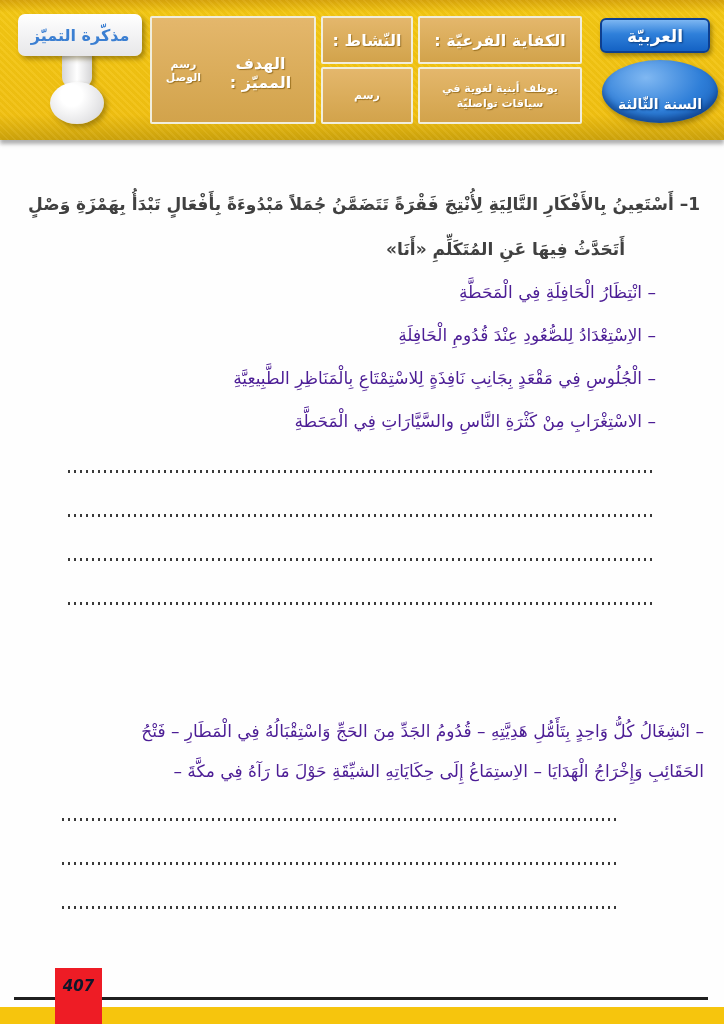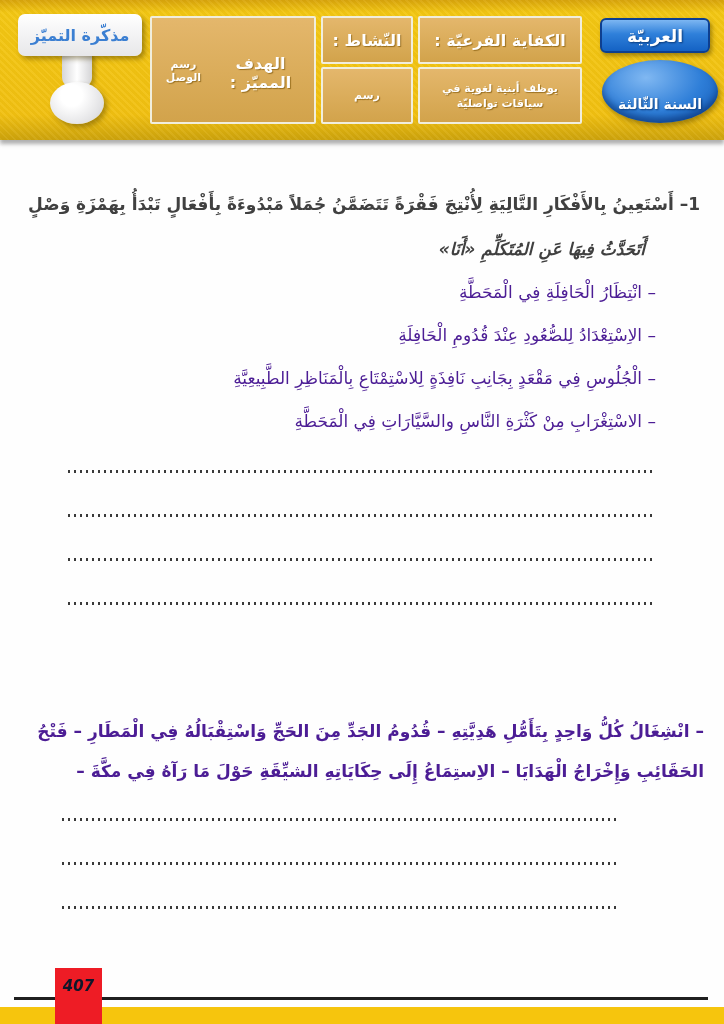--- a/index.html
+++ b/index.html
@@ -80,33 +80,33 @@
     display:flex;align-items:flex-end;justify-content:center;
     padding-bottom:11px;box-sizing:border-box;
     text-shadow:1px 1px 2px #0a3a7a;z-index:2;
   }
 
   
   .red-line{color:#404040;font-weight:bold;font-size:17px;line-height:30px;text-align:right;direction:rtl;}
   .black-line{color:#4c1d95;font-size:17px;line-height:30px;text-align:right;direction:rtl;}
 
   .ex1-t1{top:189px;right:24px;left:18px;}
-  .ex1-t2{top:234px;right:79px;left:18px;font-style:italic;}
+  .ex1-t2{top:234px;right:99px;left:18px;}
   .ex1-ideas{top:277px;right:68px;left:40px;}
   .ex1-ideas .idea{margin-bottom:13px;}
 
   .dots{height:3px;
     background-image:repeating-linear-gradient(to right,#3a3a3a 0 2px,transparent 2px 6px);}
   .dots-group-1{top:470px;left:68px;width:585px;}
   .dots-group-1 .dots{margin-bottom:41px;}
   .dots-group-2{top:818px;left:62px;width:555px;}
   .dots-group-2 .dots{margin-bottom:41px;}
 
   .ex2-t{top:667px;right:14px;left:14px;}
-  .ex2-ideas{top:716px;right:20px;left:32px;font-weight:bold;}
+  .ex2-ideas{top:716px;right:20px;left:32px;}
   .ex2-ideas .line2{margin-top:10px;}
 
   
   .rule{top:997px;left:14px;width:694px;height:3px;background:#1f1f1f;z-index:1;}
   .page-box{
     left:55px;top:968px;width:47px;height:56px;background:#ee1c25;
     color:#0f172a;font-weight:bold;font-style:italic;font-size:15px;
     display:flex;justify-content:center;align-items:flex-start;
     padding-top:9px;box-sizing:border-box;z-index:5;
   }

